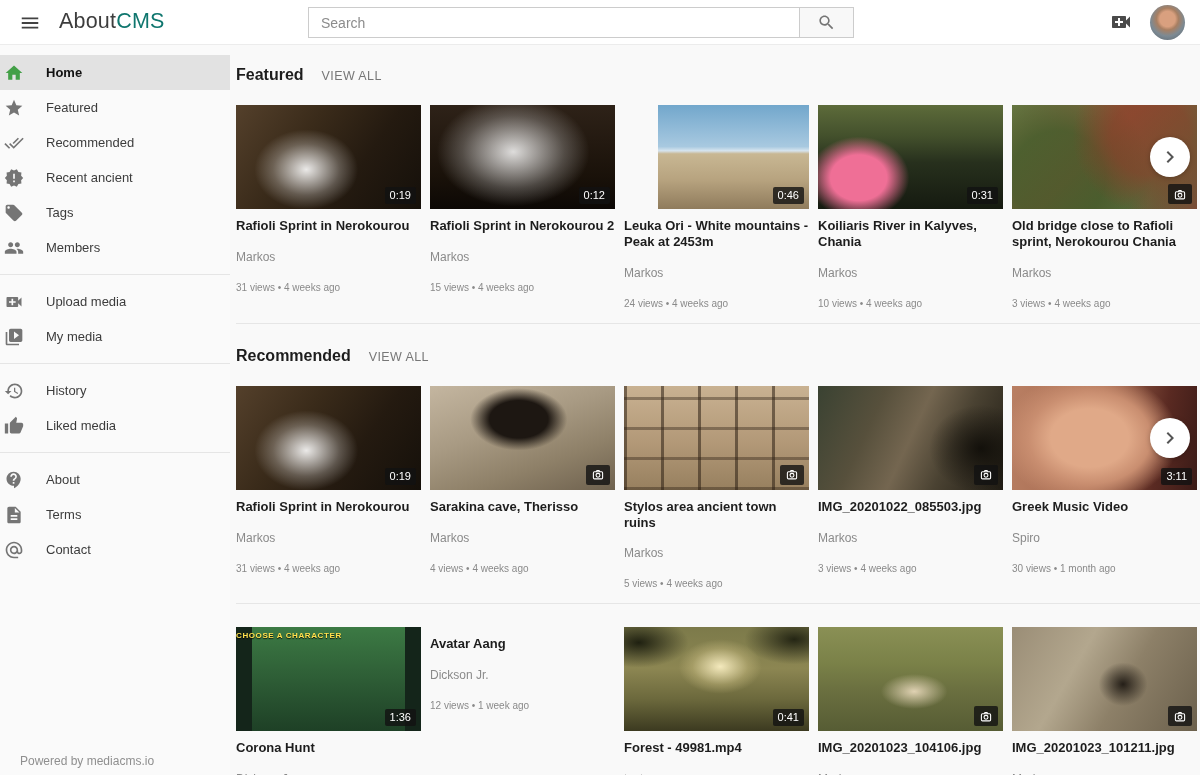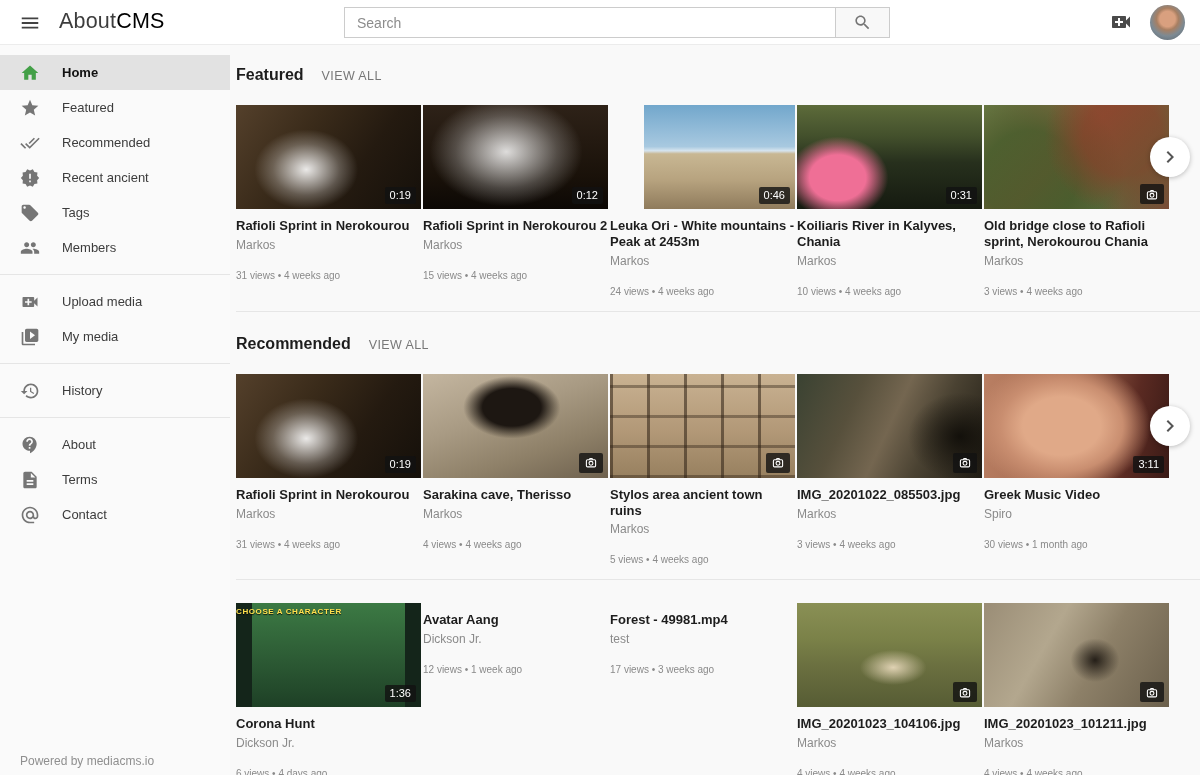--- a/index.html
+++ b/index.html
@@ -16,22 +16,22 @@
   }
   .hamburger {
     position: absolute; left: 16px; top: 10px; width: 28px; height: 26px;
     background: none; border: none; cursor: pointer; color: #424242;
     display: flex; align-items: center; justify-content: center;
   }
   .logo {
     position: absolute; left: 59px; top: 9px; font-size: 21.5px;
     font-weight: 400; color: #3d3d3d; letter-spacing: .2px; cursor: pointer;
   }
-  .logo .accent { color: #000000; }
-  .search-wrap { position: absolute; left: 344px; top: 7px; display: flex; height: 31px; justify-content: space-between; }
+  .logo .accent { color: #0f766e; }
+  .search-wrap { position: absolute; left: 308px; top: 7px; display: flex; height: 31px; justify-content: space-between; }
   .search-input {
     width: 492px; height: 31px; border: 1px solid #ccc; background: #fff;
     padding: 0 12px; font-size: 14px; color: #333; outline: none;
     font-family: inherit;
   }
   .search-input::placeholder { color: #8c8c8c; }
   .search-btn {
     width: 55px; height: 31px; border: 1px solid #ccc; margin-left: -1px;
     background: #f8f8f8; cursor: pointer; color: #757575;
     display: flex; align-items: center; justify-content: center;
@@ -49,21 +49,21 @@
   }
 
   
   .sidebar {
     position: fixed; top: 45px; left: 0; bottom: 0; width: 230px;
     background: #fafafa; z-index: 10; padding-top: 10px;
   }
   .side-group { list-style: none; }
   .side-divider { border: none; border-top: 1px solid #e5e5e5; margin: 9px 0; }
   .side-item {
-    height: 35px; display: flex; align-items: center; padding-left: 20px;
+    height: 35px; display: flex; align-items: center; padding-left: 4px;
     cursor: pointer; color: #3c3c3c; font-size: 13px;
   }
   .side-item .s-icon { width: 20px; height: 20px; color: #757575; flex: 0 0 20px; display:flex; align-items:center; }
   .side-item .s-label { margin-left: 22px; }
   .side-item.active { background: #e2e2e2; }
   .side-item.active .s-icon { color: #43a047; }
   .side-item.active .s-label { font-weight: 700; color: #111; }
   .side-footer {
     position: absolute; bottom: 7px; left: 20px; font-size: 12px; color: #8f8f8f;
   }
@@ -71,40 +71,40 @@
   
   .main { margin-left: 230px; padding: 21px 0 0 6px; }
   .section { padding-bottom: 6px; border-bottom: 1px solid #e6e6e6; margin-bottom: 23px; }
   .section.last { border-bottom: none; margin-bottom: 0; }
   .section-head { display: flex; align-items: baseline; gap: 18px; margin-bottom: 21px; }
   .section-title { font-size: 16px; font-weight: 700; color: #1d1d1d; }
   .view-all {
     font-size: 12.5px; color: #777; font-weight: 500; letter-spacing: .4px;
     cursor: pointer; text-decoration: none;
   }
-  .cards-row { display: flex; gap: 2px; position: relative; width: 933px; }
+  .cards-row { display: flex; gap: 9px; position: relative; width: 933px; }
   .card { width: 185px; flex: 0 0 185px; cursor: pointer; }
   .thumb { height: 104px; position: relative; background: #ddd; }
   .duration {
     position: absolute; right: 5px; bottom: 5px; background: rgba(17,17,17,.8);
     color: #fff; font-size: 11px; font-weight: 500; padding: 2px 5px; border-radius: 2px;
     line-height: 1.2;
   }
   .cam-badge {
     position: absolute; right: 5px; bottom: 5px; background: rgba(17,17,17,.8);
     border-radius: 2px; width: 24px; height: 20px;
     display: flex; align-items: center; justify-content: center;
   }
   .thumb-text {
     position: absolute; top: 4px; left: 0; width: 100%; text-align: left;
     color: #ffe14d; font-size: 8px; font-weight: 700; letter-spacing: .6px;
     text-shadow: 0 1px 1px rgba(0,0,0,.8);
   }
   .card-title { margin-top: 9px; font-size: 13px; font-weight: 700; color: #1d1d1d; line-height: 1.22; }
-  .card-author { margin-top: 4px; font-size: 12px; color: #8a8a8a; }
+  .card-author { margin-top: 16px; font-size: 12px; color: #8a8a8a; }
   .card-meta { margin-top: 18px; font-size: 10px; color: #8a8a8a; padding-bottom: 8px; }
   .next-btn {
     position: absolute; right: -21px; top: 32px; width: 40px; height: 40px;
     border-radius: 50%; background: #fff; border: none; cursor: pointer;
     box-shadow: 0 1px 5px rgba(0,0,0,.25); color: #555; z-index: 4;
     display: flex; align-items: center; justify-content: center;
   }
 
   
   .thumb-cave-waterfall { background:
@@ -252,20 +252,28 @@
     <hr class="side-divider">
     <ul class="side-group">
       <li class="side-item">
         <span class="s-icon">
           <svg viewBox="0 0 24 24" width="20" height="20" fill="currentColor">
             <path d="M13 3c-4.97 0-9 4.03-9 9H1l3.89 3.89.07.14L9 12H6c0-3.87 3.13-7 7-7s7 3.13 7 7-3.13 7-7 7c-1.93 0-3.68-.79-4.94-2.06l-1.42 1.42C8.27 19.99 10.51 21 13 21c4.97 0 9-4.03 9-9s-4.03-9-9-9zm-1 5v5l4.28 2.54.72-1.21-3.5-2.08V8H12z"></path>
           </svg>
         </span>
         <span class="s-label">History</span>
       </li>
+      <li class="side-item">
+        <span class="s-icon">
+          <svg viewBox="0 0 24 24" width="20" height="20" fill="currentColor">
+            <path d="M1 21h4V9H1v12zm22-11c0-1.1-.9-2-2-2h-6.31l.95-4.57.03-.32c0-.41-.17-.79-.44-1.06L14.17 1 7.59 7.59C7.22 7.95 7 8.45 7 9v10c0 1.1.9 2 2 2h9c.83 0 1.54-.5 1.84-1.22l3.02-7.05c.09-.23.14-.47.14-.73v-2z"></path>
+          </svg>
+        </span>
+        <span class="s-label">Liked media</span>
+      </li>
     </ul>
     <hr class="side-divider">
     <ul class="side-group">
       <li class="side-item">
         <span class="s-icon">
           <svg viewBox="0 0 24 24" width="20" height="20" fill="currentColor">
             <path d="M11.5 2C6.81 2 3 5.81 3 10.5S6.81 19 11.5 19h.5v3c4.86-2.34 8-7 8-11.5C20 5.81 16.19 2 11.5 2zm1 14.5h-2v-2h2v2zm0-3.5h-2c0-3.25 3-3 3-5 0-1.1-.9-2-2-2s-2 .9-2 2h-2c0-2.21 1.79-4 4-4s4 1.79 4 4c0 2.5-3 2.75-3 5z"></path>
           </svg>
         </span>
         <span class="s-label">About</span>
@@ -463,20 +471,25 @@
     <div class="card-meta">6 views • 4 days ago</div>
   </div>
 
   <div class="card">
     <div class="card-title">Avatar Aang</div>
     <div class="card-author">Dickson Jr.</div>
     <div class="card-meta">12 views • 1 week ago</div>
   </div>
 
   <div class="card">
+    <div class="thumb thumb-foggy-forest">
+
+      <span class="duration">0:41</span>
+
+    </div>
     <div class="card-title">Forest - 49981.mp4</div>
     <div class="card-author">test</div>
     <div class="card-meta">17 views • 3 weeks ago</div>
   </div>
 
   <div class="card">
     <div class="thumb thumb-monastery">
 
       <span class="cam-badge">
         <svg viewBox="0 0 24 24" width="14" height="13">

